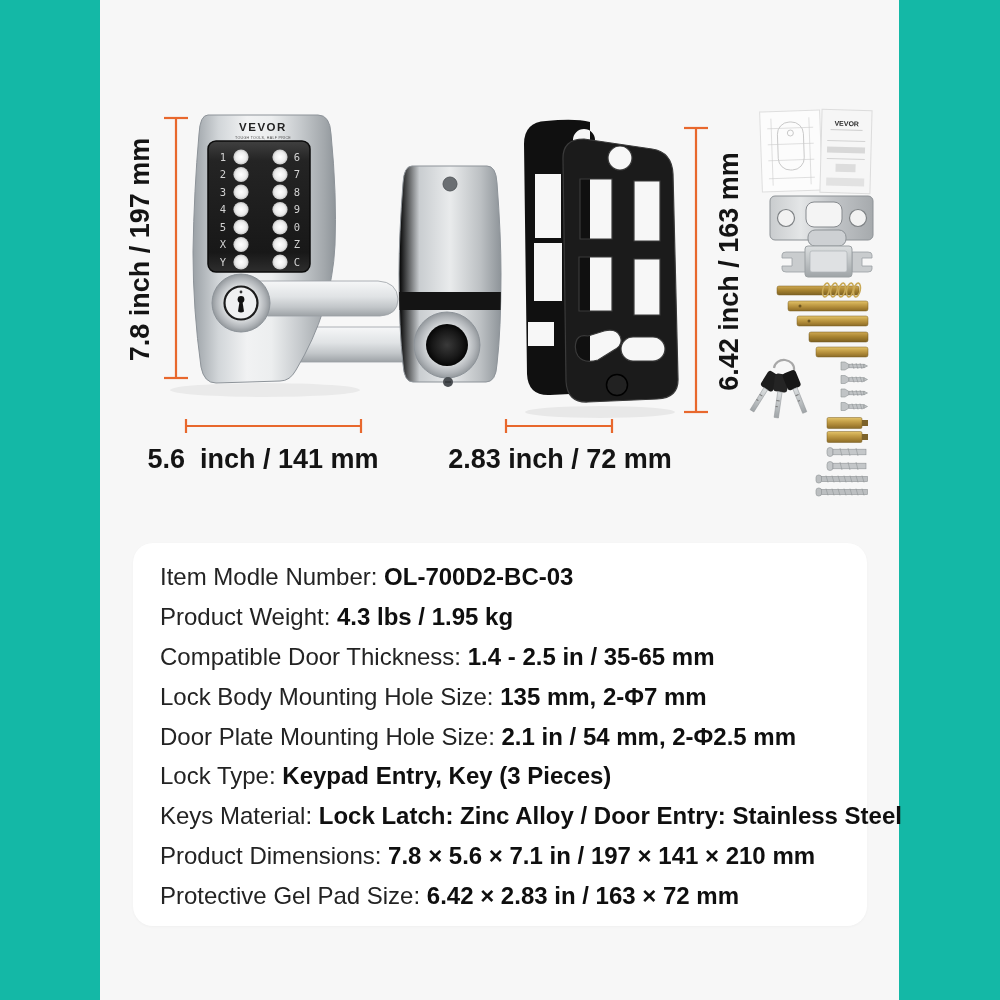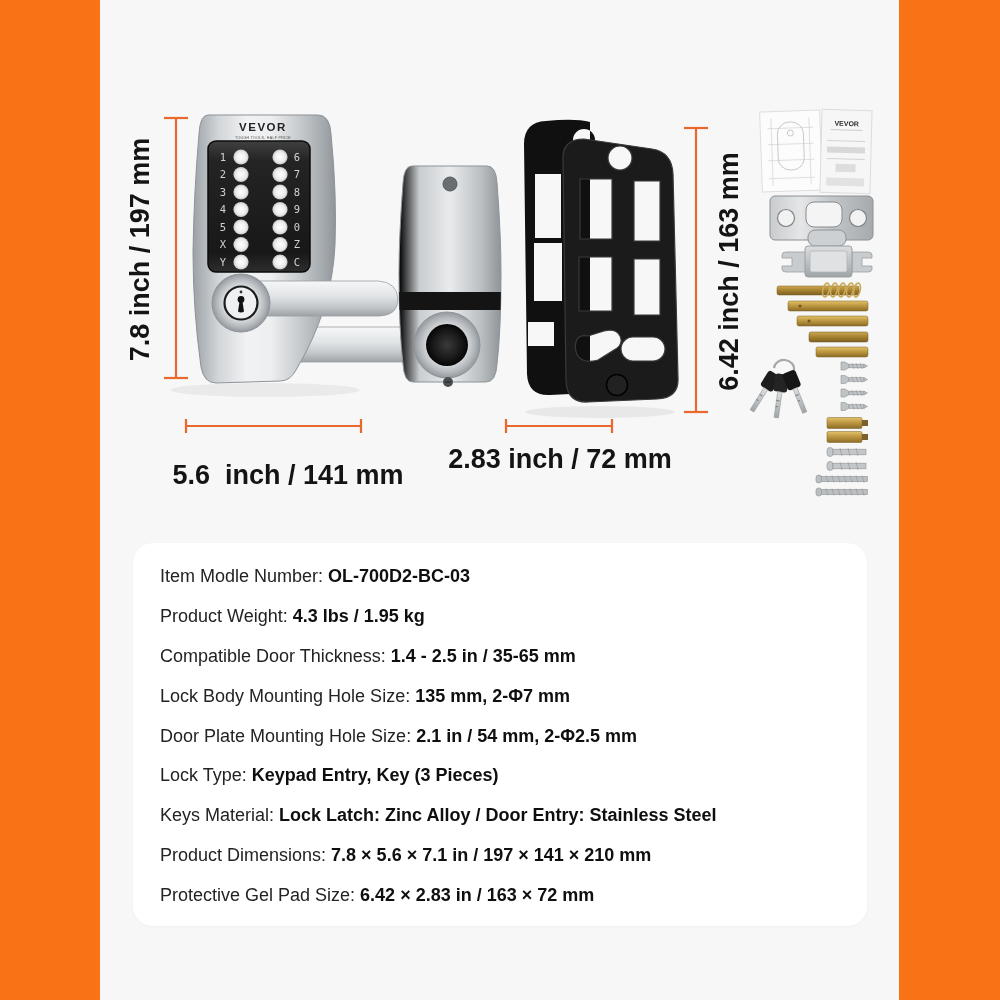--- a/index.html
+++ b/index.html
@@ -1,27 +1,27 @@
 <!DOCTYPE html>
 <html><head>
 <meta charset="utf-8">
 <style>
   html,body{margin:0;padding:0;background:#ffffff;}
-  .stage{position:relative;width:1000px;height:1000px;background:#f97316;overflow:hidden;
+  .stage{position:relative;width:1000px;height:1000px;background:#14b8a6;overflow:hidden;
          font-family:"Liberation Sans",sans-serif;}
   .gray-panel{position:absolute;left:100px;top:0;width:799px;height:1000px;background:#f7f7f7;}
   .scene-svg{position:absolute;left:0;top:0;}
   .dim-label{position:absolute;font-size:27px;font-weight:700;color:#141414;text-align:center;
              white-space:pre;letter-spacing:0px;}
   .dim-label.vert{transform:rotate(-90deg);}
   .spec-card{position:absolute;left:133px;top:543px;width:734px;height:383px;background:#ffffff;
              border-radius:20px;box-sizing:border-box;padding:14px 0 0 27px;
              box-shadow:0 1px 3px rgba(0,0,0,0.03);}
   .spec-row{height:39.9px;line-height:39.9px;white-space:nowrap;position:relative;
-            font-size:18px;color:#232323;}
+            font-size:24px;color:#232323;}
   .spec-label{font-weight:400;color:#232323;}
   .spec-value{font-weight:700;color:#0f0f0f;}
   .pair2{position:absolute;left:453px;top:0;}
 </style>
 </head>
 <body>
 
 <div class="stage">
   <div class="gray-panel"></div>
 
@@ -366,21 +366,21 @@
       <g>
         <line x1="506" y1="426" x2="612" y2="426"></line>
         <line x1="506" y1="419" x2="506" y2="433"></line>
         <line x1="612" y1="419" x2="612" y2="433"></line>
       </g>
     </g>
   </svg>
 
   <div class="dim-label vert" style="left:10px;top:234px;width:260px;">7.8 inch / 197 mm</div>
   <div class="dim-label vert" style="left:599px;top:256px;width:260px;">6.42 inch / 163 mm</div>
-  <div class="dim-label" style="left:158px;top:444px;width:260px;margin-top:16px;">5.6  inch / 141 mm</div>
+  <div class="dim-label" style="left:133px;top:444px;width:260px;">5.6  inch / 141 mm</div>
   <div class="dim-label" style="left:430px;top:444px;width:260px;">2.83 inch / 72 mm</div>
 
   <div class="spec-card">
     <div class="spec-row">
       <span class="spec-label">Item Modle Number: </span><span class="spec-value">OL-700D2-BC-03</span>
     </div>
     <div class="spec-row">
       <span class="spec-label">Product Weight: </span><span class="spec-value">4.3 lbs / 1.95 kg</span>
     </div>
     <div class="spec-row">

